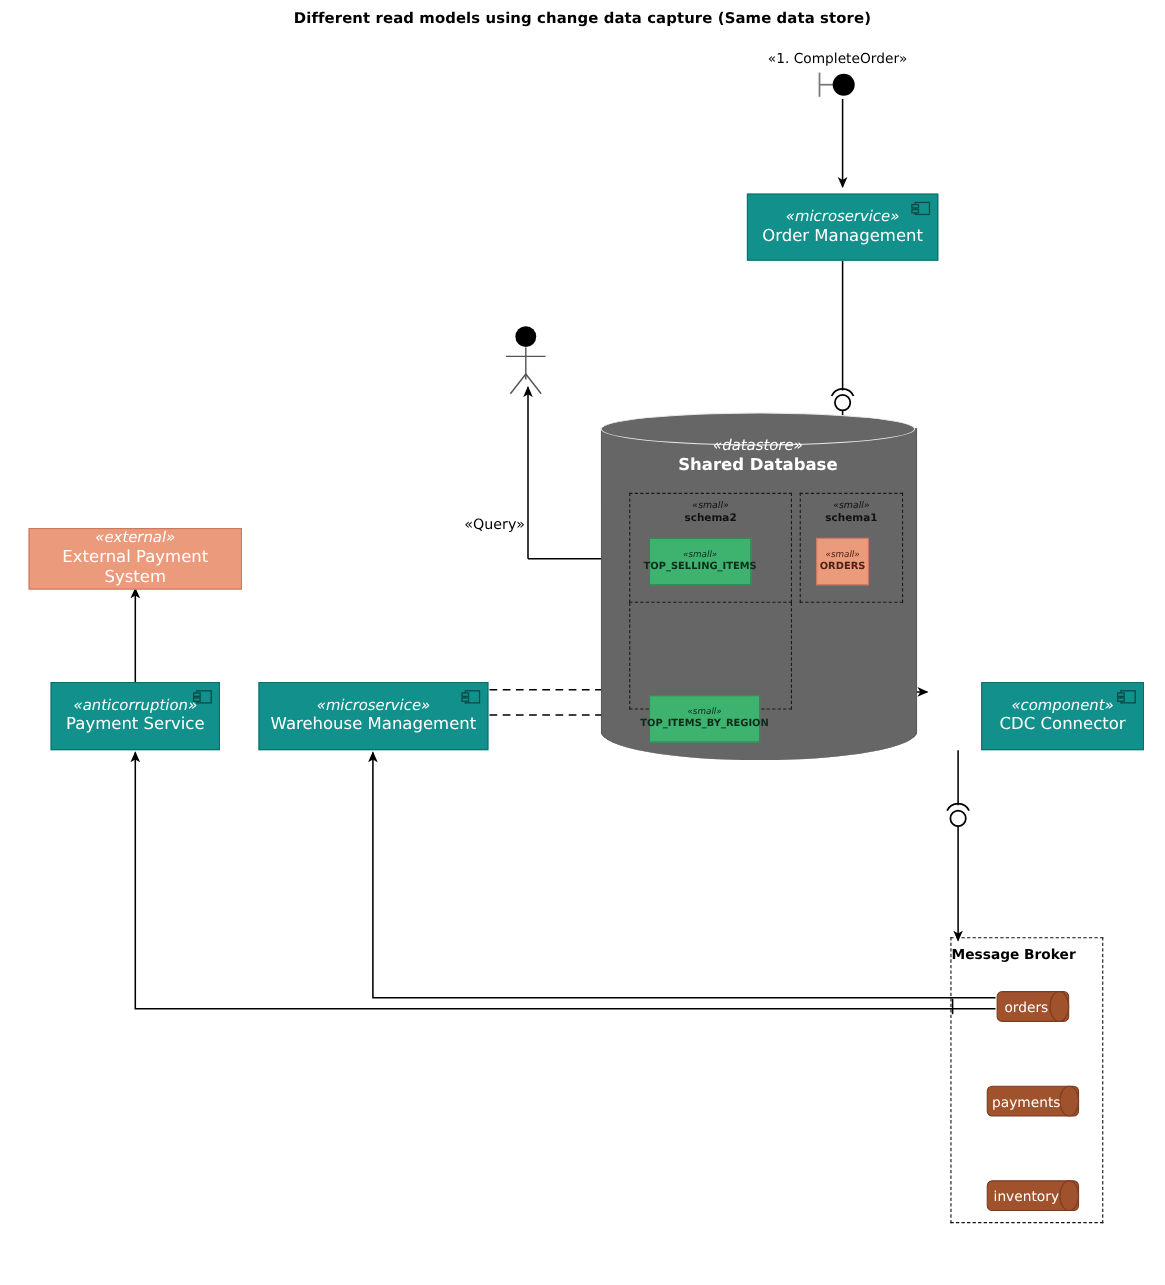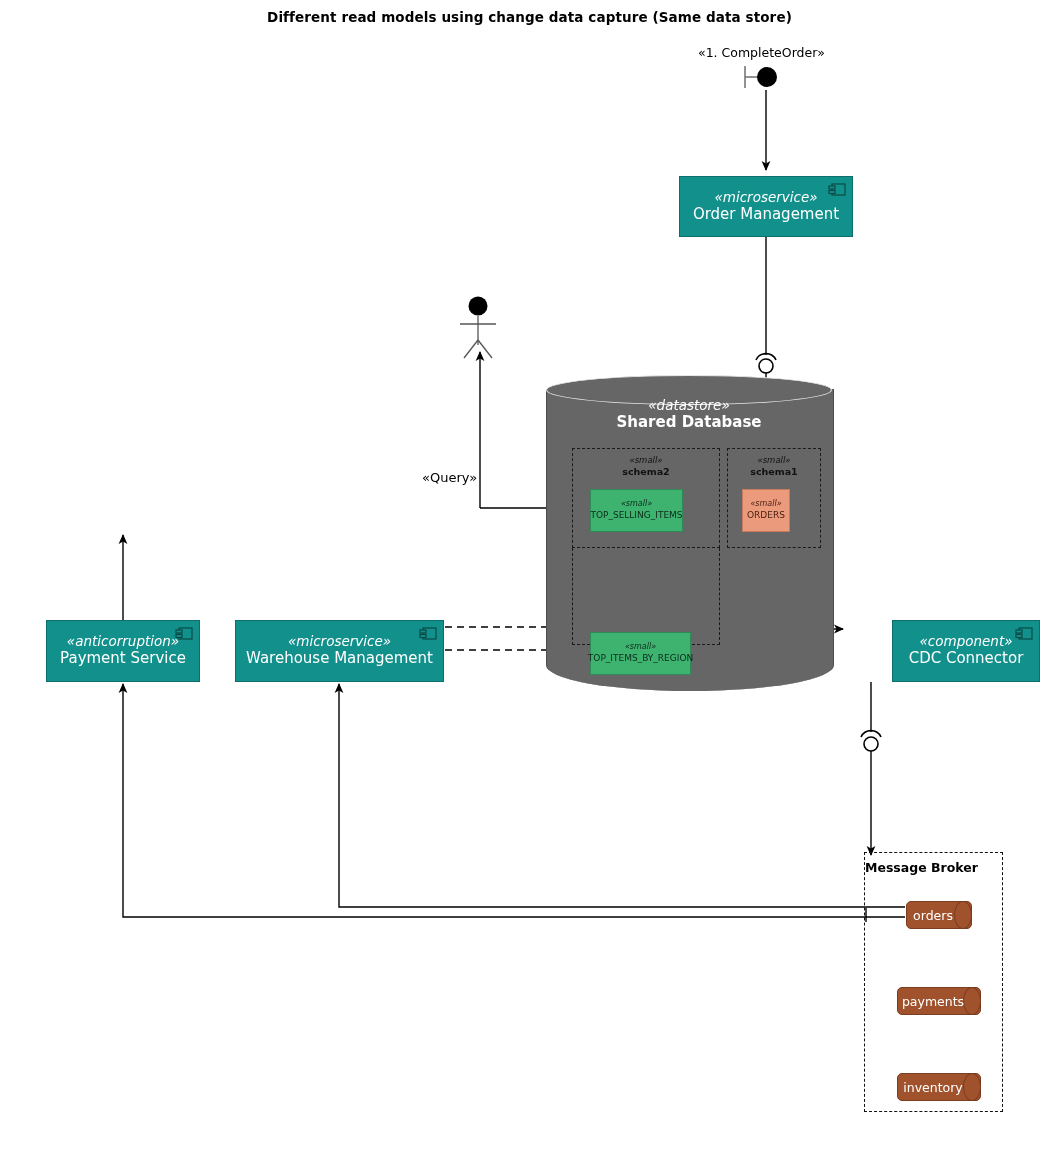--- a/index.html
+++ b/index.html
@@ -57,21 +57,21 @@
   .schema .sh .nm{font-size:9.5px;font-weight:bold;display:block;}
 
   .tbl{
     position:absolute;box-sizing:border-box;border:1px solid #2f6b48;
     display:flex;flex-direction:column;align-items:center;justify-content:center;
     text-align:center;line-height:1.3;color:#0d2b1a;
   }
   .tbl.green{background:#3eb370;border-color:#2f8a57;}
   .tbl.salmon{background:#ec9a7c;border-color:#c87a5e;color:#4a2314;}
   .tbl .stereo{font-style:italic;font-size:8px;}
-  .tbl .nm{font-size:9px;}
+  .tbl .nm{font-size:9px;font-weight:bold;}
 
   
   #broker{position:absolute;left:864px;top:852px;width:139px;height:260px;
           border:1.8px dashed #111;box-sizing:border-box;background:transparent;}
   #broker .bh{position:absolute;left:0;top:7px;width:100%;text-align:left;
               font-size:12.5px;font-weight:bold;}
   .queue{position:absolute;height:28px;}
   .queue .qbody{position:absolute;left:0;top:0;height:28px;width:100%;
     background:#a0522d;border:1px solid #7b3d20;border-radius:5px;box-sizing:border-box;}
   .queue .qcap{position:absolute;right:0px;top:0;width:18px;height:28px;
@@ -148,20 +148,24 @@
   <div class="node cmp teal" style="left:679px;top:176px;width:174px;height:61px;">
     <svg class="cmp-icon" viewBox="0 0 18 13">
       <rect x="4" y="1" width="13" height="11" fill="none" stroke="#0b4a47" stroke-width="1.2"></rect>
       <rect x="1" y="3" width="6" height="3" fill="#12918c" stroke="#0b4a47" stroke-width="1.2"></rect>
       <rect x="1" y="7.5" width="6" height="3" fill="#12918c" stroke="#0b4a47" stroke-width="1.2"></rect>
     </svg>
     <span class="stereo">«microservice»</span>
     <span class="nm">Order Management</span>
   </div>
 
+  <div class="node cmp salmon" style="left:26px;top:480px;width:194px;height:56px;">
+    <span class="stereo">«external»</span>
+    <span class="nm">External Payment System</span>
+  </div>
 
   <div class="node cmp teal" style="left:46px;top:620px;width:154px;height:62px;">
     <svg class="cmp-icon" viewBox="0 0 18 13">
       <rect x="4" y="1" width="13" height="11" fill="none" stroke="#0b4a47" stroke-width="1.2"></rect>
       <rect x="1" y="3" width="6" height="3" fill="#12918c" stroke="#0b4a47" stroke-width="1.2"></rect>
       <rect x="1" y="7.5" width="6" height="3" fill="#12918c" stroke="#0b4a47" stroke-width="1.2"></rect>
     </svg>
     <span class="stereo">«anticorruption»</span>
     <span class="nm">Payment Service</span>
   </div>

